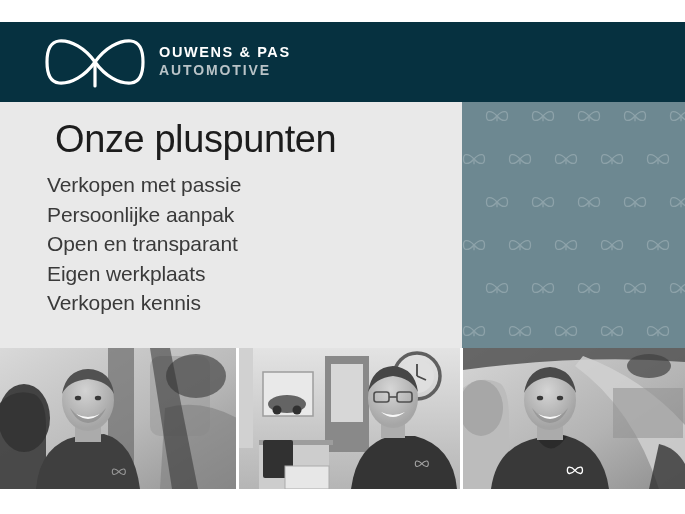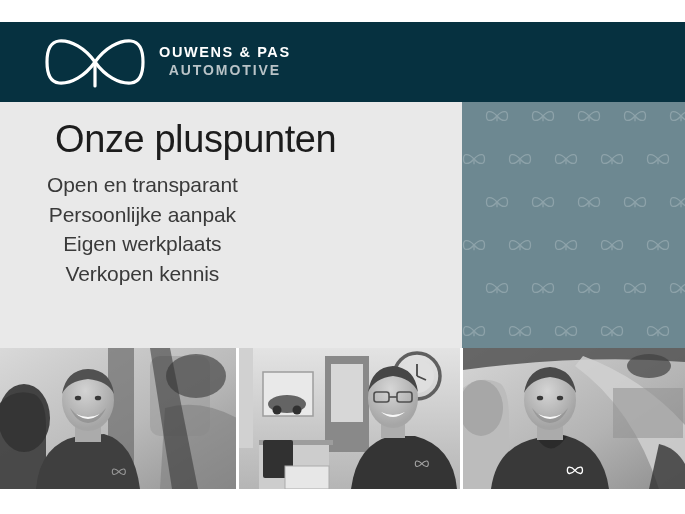--- a/index.html
+++ b/index.html
@@ -13,21 +13,20 @@
     overflow: hidden;
     font-family: "Liberation Sans", sans-serif;
     -webkit-font-smoothing: antialiased;
   }
 
   .banner {
     position: relative;
     width: 607px;
     height: 514px;
     background: #ffffff;
-    text-align: center;
   }
 
   
   .header {
     position: absolute;
     left: 0;
     top: 22px;
     width: 685px;
     height: 80px;
     background: #063140;
@@ -183,22 +182,23 @@
       <span class="brand-name">OUWENS &amp; PAS</span>
       <span class="brand-sub">AUTOMOTIVE</span>
     </div>
   </div>
 
   <div class="content">
 
     <div class="left-panel">
       <h1 class="headline">Onze pluspunten</h1>
       <ul class="bullets">
+        <li>Verkopen met passie</li>
+        <li>Persoonlijke aanpak</li>
         <li>Open en transparant</li>
-        <li>Persoonlijke aanpak</li>
         <li>Eigen werkplaats</li>
         <li>Verkopen kennis</li>
       </ul>
     </div>
 
     <div class="right-panel">
       <svg class="pattern" viewBox="0 0 223 246" aria-hidden="true">
         <defs>
           <g id="bt">
             <g fill="none" stroke="#ffffff" stroke-width="1.3" stroke-linejoin="round">

